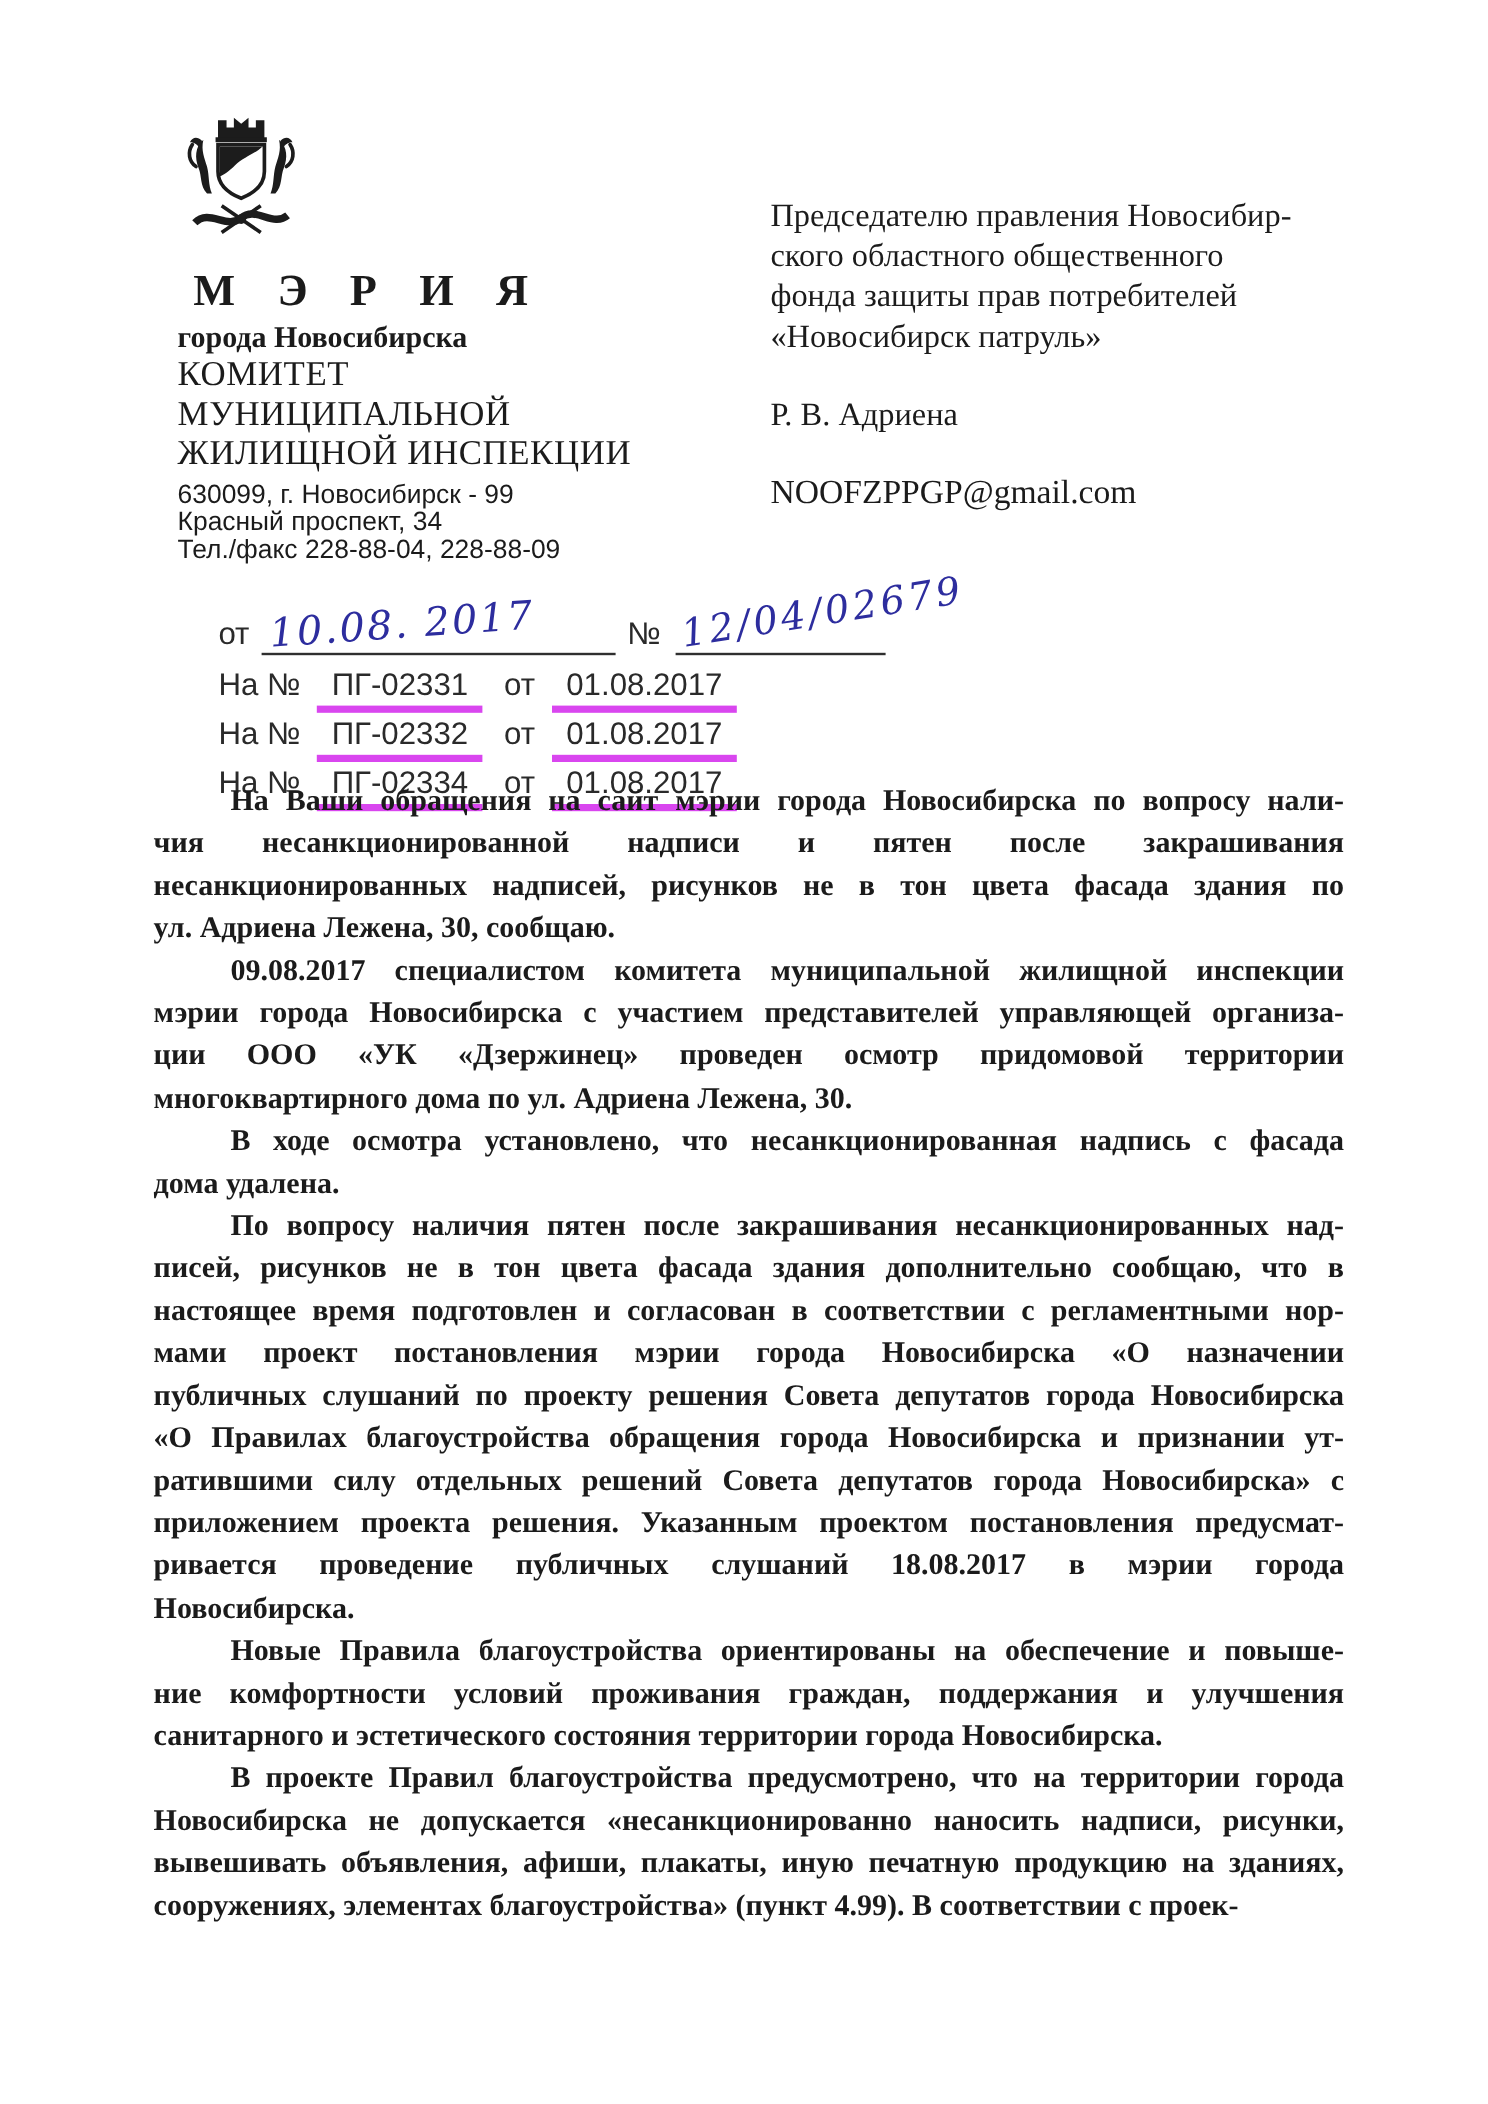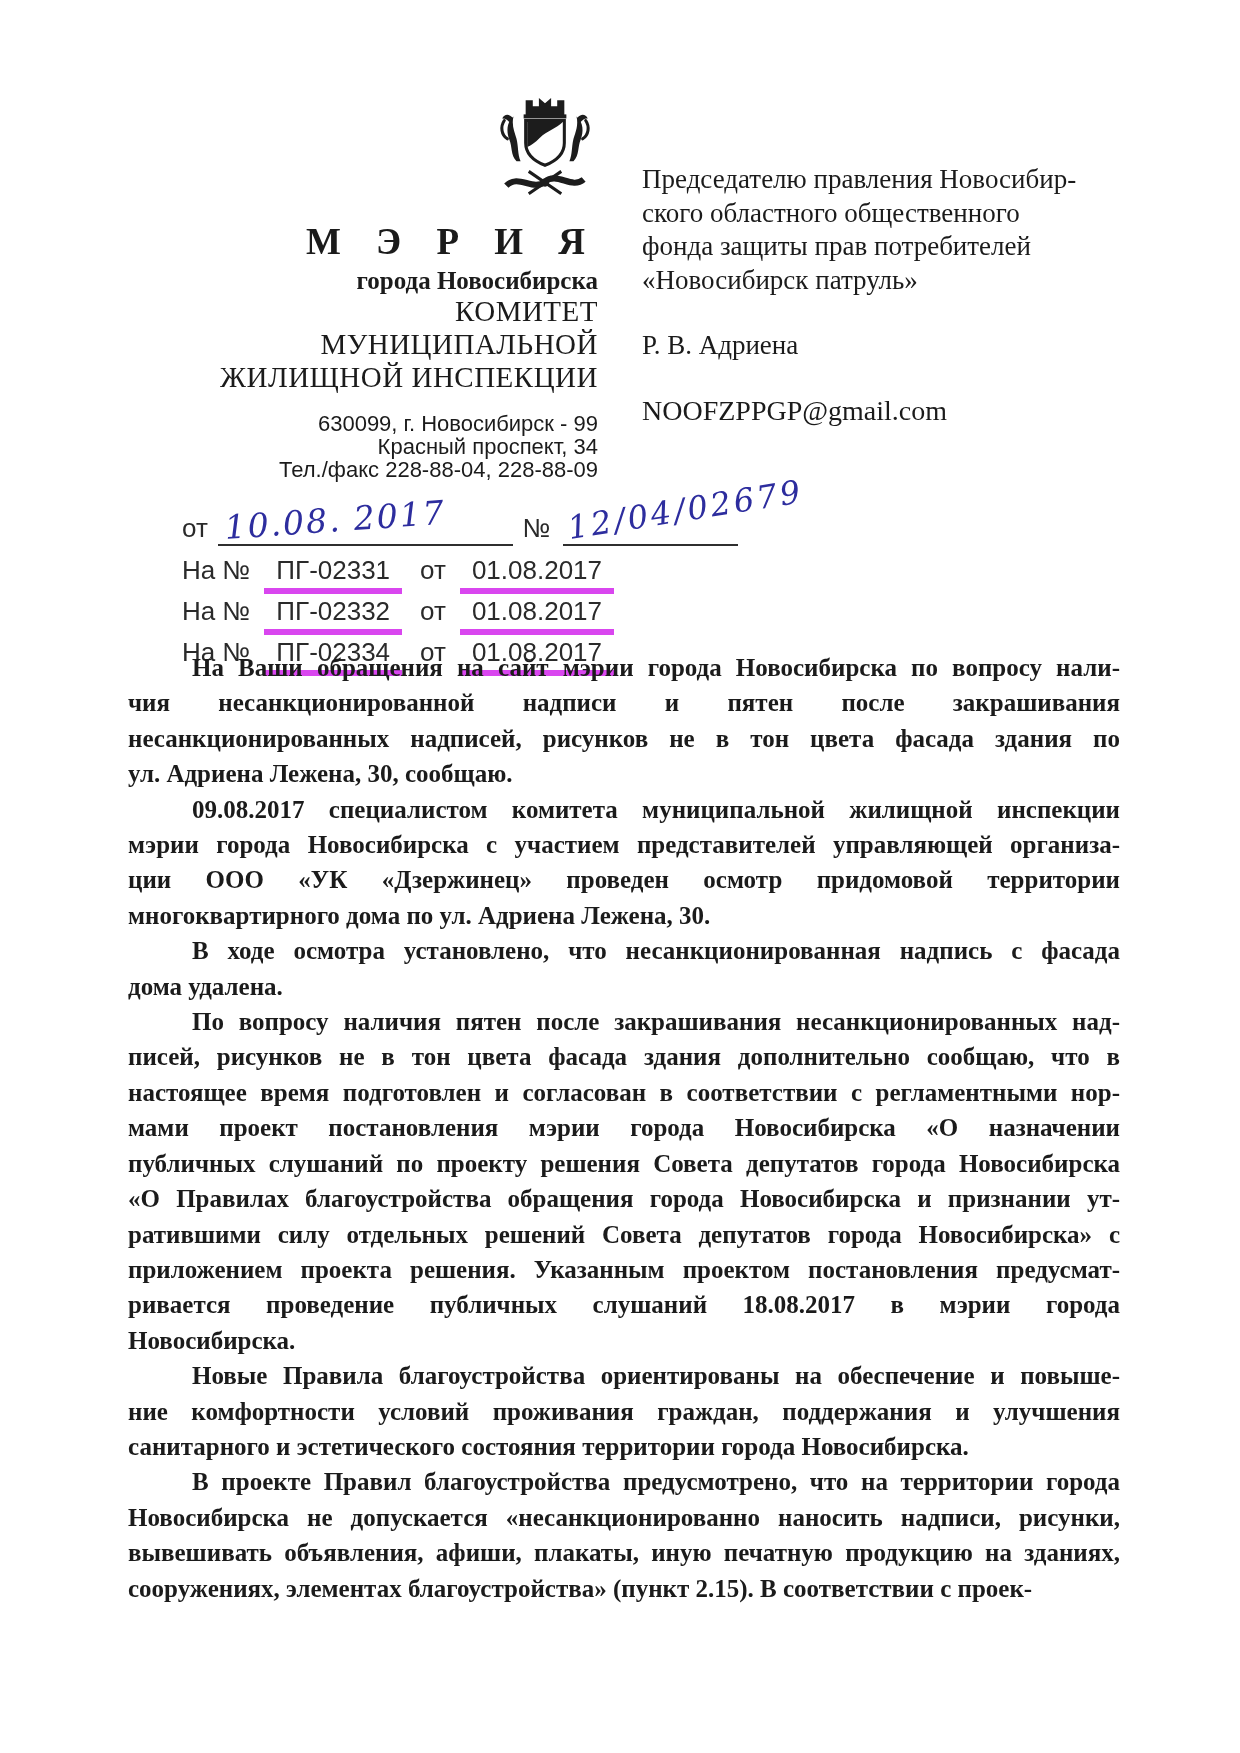--- a/index.html
+++ b/index.html
@@ -2,27 +2,27 @@
 <html><head>
 <meta charset="utf-8">
 <style>
   html,body { margin:0; padding:0; background:#ffffff; }
   .page {
     position:relative; width:1240px; height:1753px; background:#ffffff;
     font-family:"Liberation Serif", serif; color:#1b1b1b; overflow:hidden;
   }
 
   
-  .left-col { position:absolute; left:148px; top:92px; width:450px; text-align:right; }
+  .left-col { position:absolute; left:148px; top:92px; width:450px; text-align:left; }
   .emblem { display:inline-block; }
   .org-mariya  { font-weight:bold; font-size:37px; letter-spacing:13px; text-indent:13px; margin-top:8px; }
   .org-city    { font-weight:bold; font-size:25px; margin-top:4px; }
   .org-line    { font-size:29px; line-height:33px; letter-spacing:0.5px; }
   .addr        { font-family:"Liberation Sans", sans-serif; font-size:22px; line-height:23px; }
-  .addr-block  { margin-top:18px; }
+  .addr-block  { margin-top:5px; }
 
   
   .ref-block { position:absolute; left:182px; top:506px; font-family:"Liberation Sans", sans-serif; font-size:26px; color:#2a2a2a; }
   .from-line { display:flex; align-items:flex-end; height:40px; }
   .ref-label { padding-bottom:2px; }
   .hw-slot { position:relative; border-bottom:2px solid #2f2f2f; height:36px; }
   .hw-slot.date { width:295px; margin-left:10px; }
   .hw-slot.num  { width:175px; margin-left:12px; }
   .handwriting {
     position:absolute; bottom:-3px; left:8px;
@@ -158,17 +158,17 @@
       </div>
     <div>
         <div class="body-line first">Новые Правила благоустройства ориентированы на обеспечение и повыше-</div>
         <div class="body-line">ние комфортности условий проживания граждан, поддержания и улучшения</div>
         <div class="body-line last">санитарного и эстетического состояния территории города Новосибирска.</div>
       </div>
     <div>
         <div class="body-line first">В проекте Правил благоустройства предусмотрено, что на территории города</div>
         <div class="body-line">Новосибирска не допускается «несанкционированно наносить надписи, рисунки,</div>
         <div class="body-line">вывешивать объявления, афиши, плакаты, иную печатную продукцию на зданиях,</div>
-        <div class="body-line last">сооружениях, элементах благоустройства» (пункт 2.15). В соответствии с проек-</div>
+        <div class="body-line last">сооружениях, элементах благоустройства» (пункт 4.99). В соответствии с проек-</div>
       </div>
   </div>
 
 </div>
 
 </body></html>

